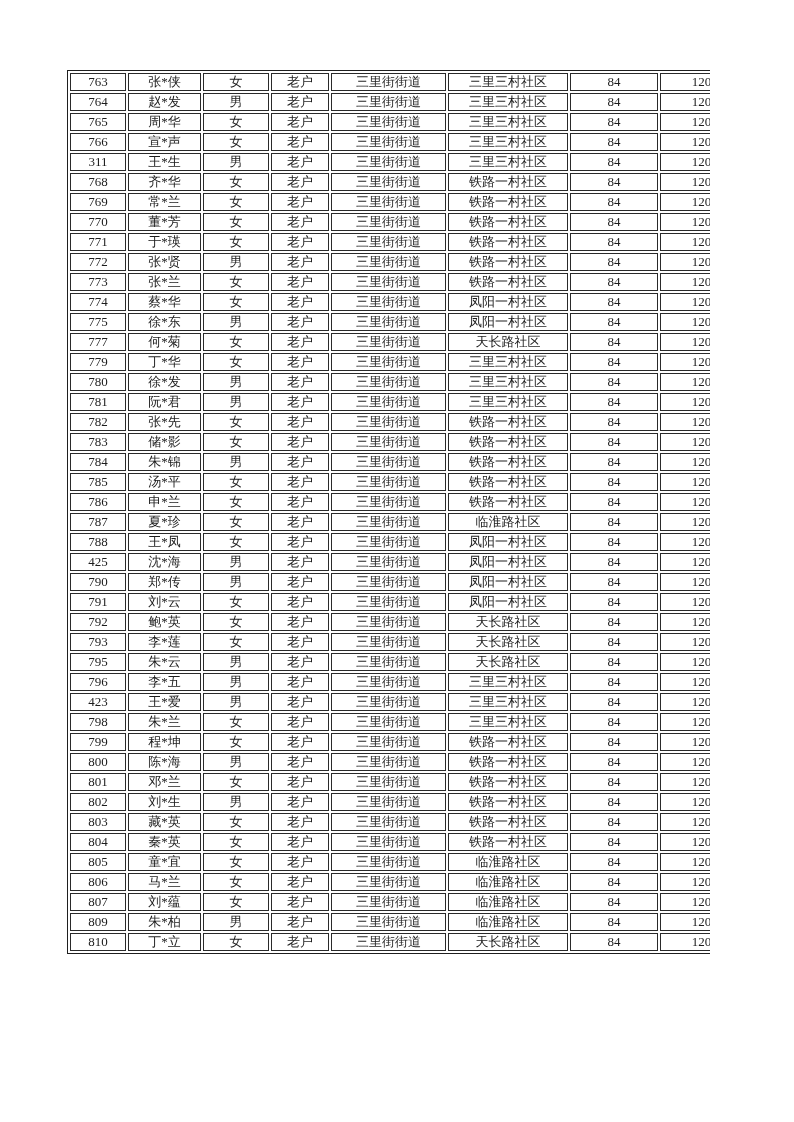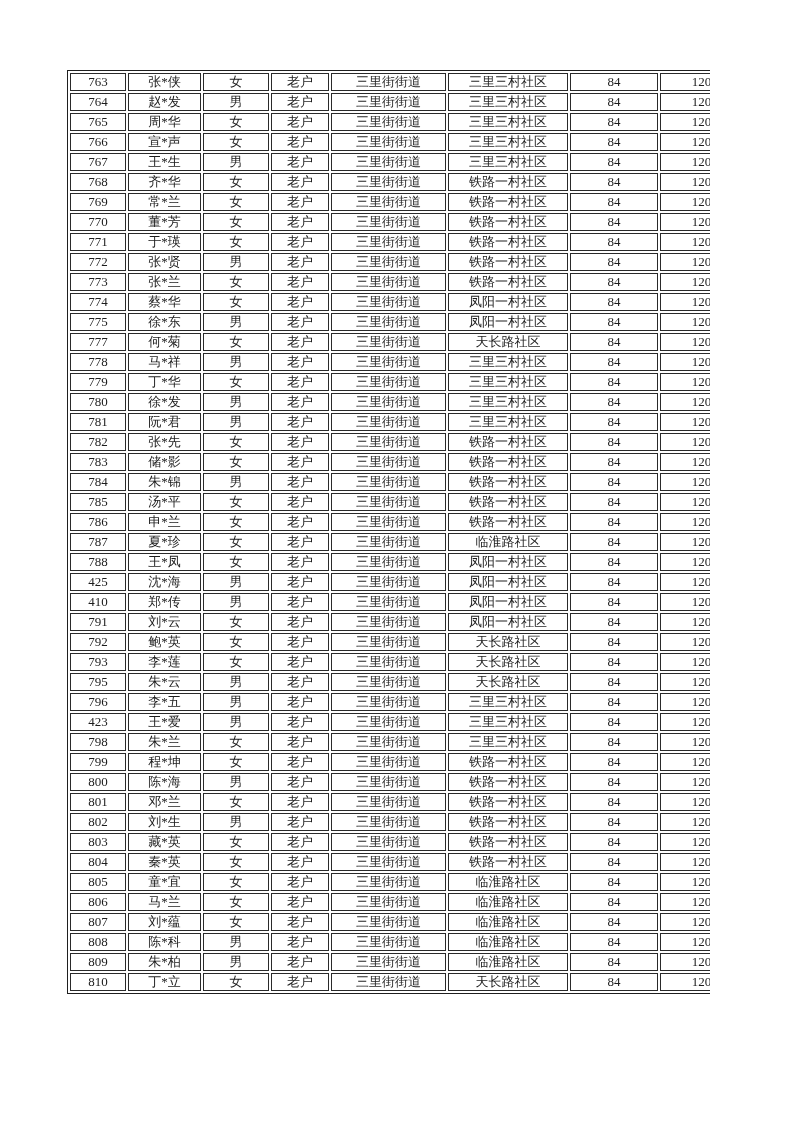--- a/index.html
+++ b/index.html
@@ -90,21 +90,21 @@
           <td>766</td>
           <td>宣*声</td>
           <td>女</td>
           <td>老户</td>
           <td>三里街街道</td>
           <td>三里三村社区</td>
           <td>84</td>
           <td>120</td>
         </tr>
         <tr>
-          <td>767</td>
+          <td>311</td>
           <td>王*生</td>
           <td>男</td>
           <td>老户</td>
           <td>三里街街道</td>
           <td>三里三村社区</td>
           <td>84</td>
           <td>120</td>
         </tr>
         <tr>
           <td>768</td>
@@ -190,30 +190,20 @@
           <td>777</td>
           <td>何*菊</td>
           <td>女</td>
           <td>老户</td>
           <td>三里街街道</td>
           <td>天长路社区</td>
           <td>84</td>
           <td>120</td>
         </tr>
         <tr>
-          <td>778</td>
-          <td>马*祥</td>
-          <td>男</td>
-          <td>老户</td>
-          <td>三里街街道</td>
-          <td>三里三村社区</td>
-          <td>84</td>
-          <td>120</td>
-        </tr>
-        <tr>
           <td>779</td>
           <td>丁*华</td>
           <td>女</td>
           <td>老户</td>
           <td>三里街街道</td>
           <td>三里三村社区</td>
           <td>84</td>
           <td>120</td>
         </tr>
         <tr>
@@ -310,21 +300,21 @@
           <td>425</td>
           <td>沈*海</td>
           <td>男</td>
           <td>老户</td>
           <td>三里街街道</td>
           <td>凤阳一村社区</td>
           <td>84</td>
           <td>120</td>
         </tr>
         <tr>
-          <td>410</td>
+          <td>790</td>
           <td>郑*传</td>
           <td>男</td>
           <td>老户</td>
           <td>三里街街道</td>
           <td>凤阳一村社区</td>
           <td>84</td>
           <td>120</td>
         </tr>
         <tr>
           <td>791</td>
@@ -473,30 +463,20 @@
           <td>老户</td>
           <td>三里街街道</td>
           <td>临淮路社区</td>
           <td>84</td>
           <td>120</td>
         </tr>
         <tr>
           <td>807</td>
           <td>刘*蕴</td>
           <td>女</td>
-          <td>老户</td>
-          <td>三里街街道</td>
-          <td>临淮路社区</td>
-          <td>84</td>
-          <td>120</td>
-        </tr>
-        <tr>
-          <td>808</td>
-          <td>陈*科</td>
-          <td>男</td>
           <td>老户</td>
           <td>三里街街道</td>
           <td>临淮路社区</td>
           <td>84</td>
           <td>120</td>
         </tr>
         <tr>
           <td>809</td>
           <td>朱*柏</td>
           <td>男</td>

